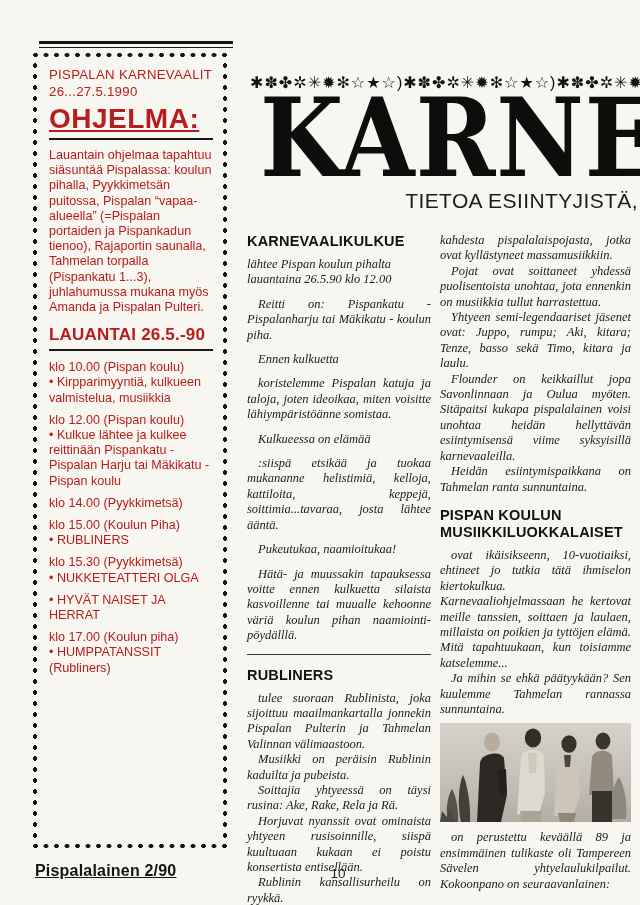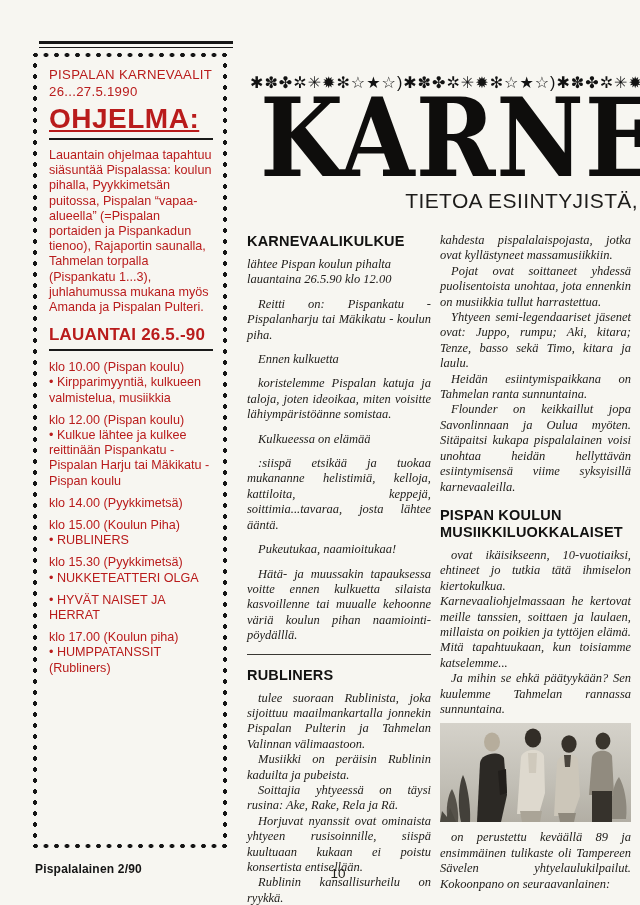--- a/index.html
+++ b/index.html
@@ -69,21 +69,21 @@
   .para.ps{margin-top:9px;}
   .para.italic{font-style:italic;text-align:left;margin-bottom:7px;}
   .rule{height:1px;background:#3a3833;margin:10px 0 0;}
   .photo{
     margin:6px 0 8px;width:191px;height:99px;display:block;
     box-shadow:0 0 0 1px #d8d5cd inset;
   }
   
   .footer-left{
     position:absolute;left:35px;top:862px;
-    font-size:12px;font-weight:700;letter-spacing:.2px;color:#141414;
+    font-size:16px;font-weight:700;letter-spacing:.2px;color:#141414;text-decoration:underline;
   }
   .page-number{
     position:absolute;left:318px;top:866px;width:40px;text-align:center;
     font-size:13.5px;color:#26251f;
   }
 </style>
 </head>
 <body>
 
 <div class="page">
@@ -152,22 +152,22 @@
       <div class="para indent">Soittajia yhtyeessä on täysi rusina: Ake, Rake, Rela ja Rä.</div>
       <div class="para indent">Horjuvat nyanssit ovat ominaista yhtyeen rusisoinnille, siispä kuultuaan kukaan ei poistu konsertista entisellään.</div>
       <div class="para indent">Rublinin kansallisurheilu on ryykkä.</div>
     </div>
 
   <div class="col col2">
     <div>
         <div class="para">kahdesta pispalalaispojasta, jotka ovat kyllästyneet massamusiikkiin.</div>
         <div class="para indent">Pojat ovat soittaneet yhdessä puolisentoista unohtaa, jota ennenkin on musiikkia tullut harrastettua.</div>
         <div class="para indent">Yhtyeen semi-legendaariset jäsenet ovat: Juppo, rumpu; Aki, kitara; Tenze, basso sekä Timo, kitara ja laulu.</div>
+        <div class="para indent">Flounder on keikkaillut jopa Savonlinnaan ja Oulua myöten. Sitäpaitsi kukapa pispalalainen voisi unohtaa heidän hellyttävän esiintymisensä viime syksyisillä karnevaaleilla.</div>
         <div class="para indent">Heidän esiintymispaikkana on Tahmelan ranta sunnuntaina.</div>
-        <div class="para indent">Flounder on keikkaillut jopa Savonlinnaan ja Oulua myöten. Sitäpaitsi kukapa pispalalainen voisi unohtaa heidän hellyttävän esiintymisensä viime syksyisillä karnevaaleilla.</div>
         <div class="bheading">PISPAN KOULUN MUSIIKKI­LUOKKALAISET</div>
         <div class="para indent">ovat ikäisikseenn, 10-vuotiaiksi, ehtineet jo tutkia tätä ihmiselon kiertokulkua. Karnevaaliohjelmassaan he kertovat meille tanssien, soittaen ja laulaen, millaista on poikien ja tyttöjen elämä. Mitä tapahtuukaan, kun toisiamme katselemme...</div>
         <div class="para indent">Ja mihin se ehkä päätyykään? Sen kuulemme Tahmelan rannassa sunnuntaina.</div>
       </div>
 
     <svg class="photo" viewBox="0 0 191 99" xmlns="http://www.w3.org/2000/svg" role="img">
       <defs>
         <linearGradient id="sky" x1="0" y1="0" x2="0" y2="1">
           <stop offset="0" stop-color="#d5d2ca"></stop>
           <stop offset="0.6" stop-color="#c2bfb6"></stop>

